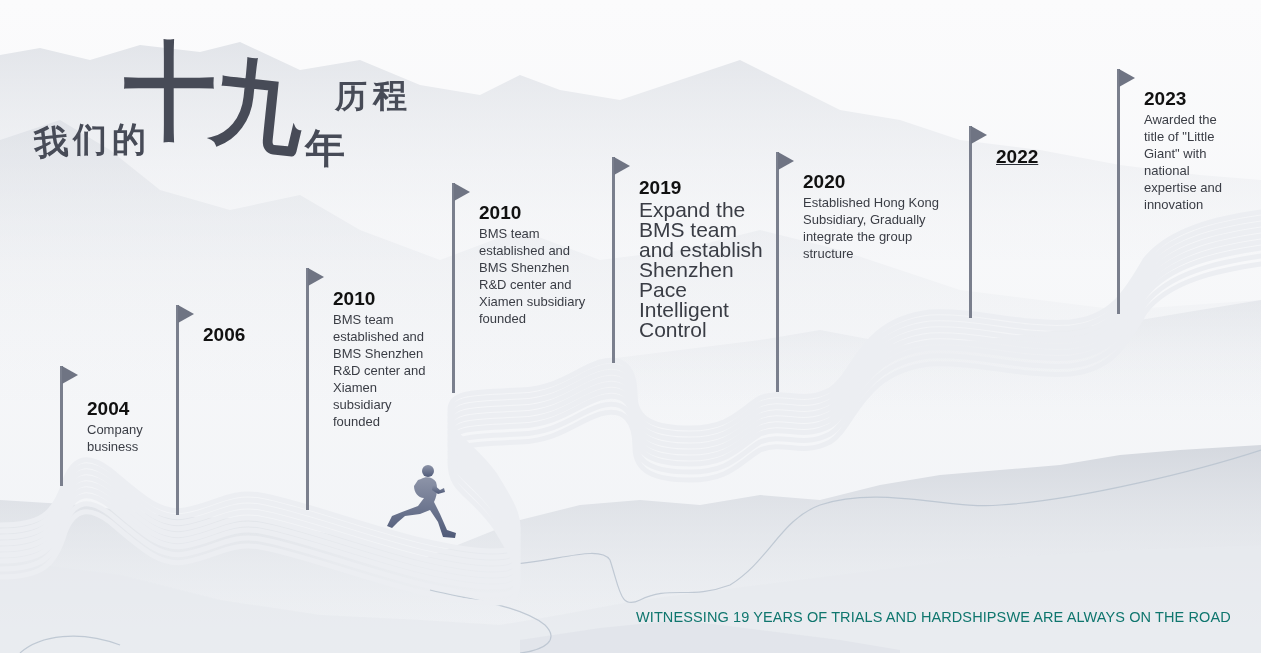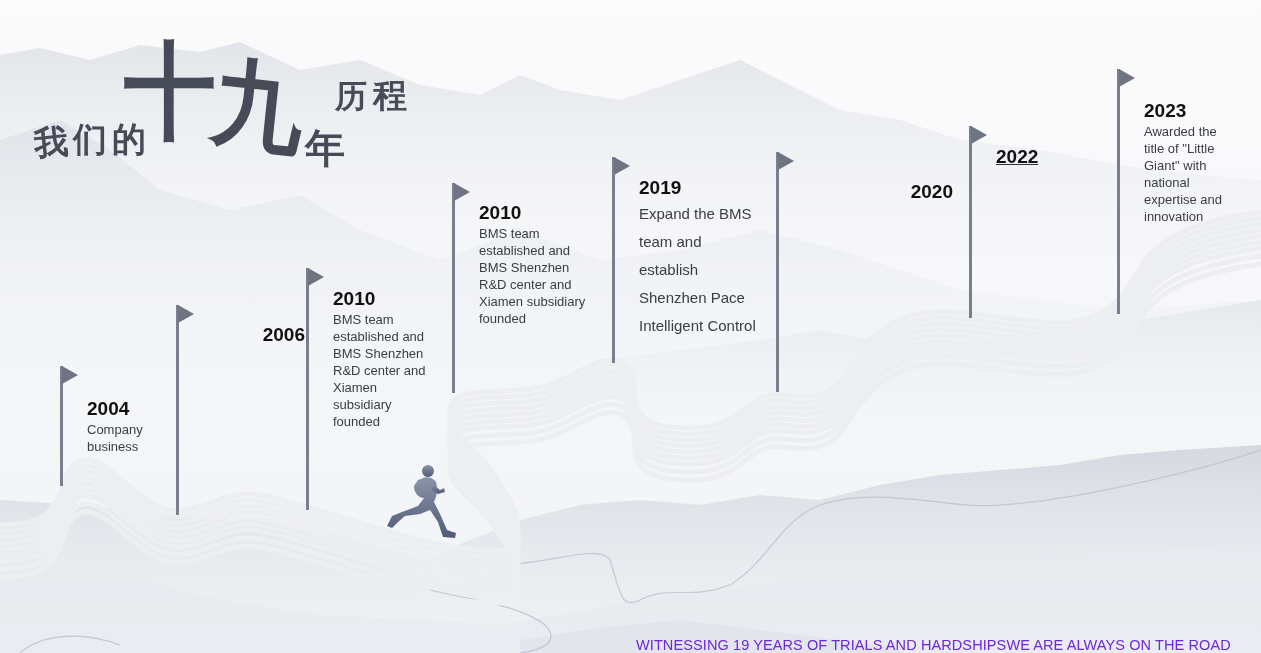--- a/index.html
+++ b/index.html
@@ -26,25 +26,25 @@
   }
   .milestone { position: absolute; color: #2b2f38; }
   .ms-year {
     font-family: "Liberation Sans", sans-serif; font-weight: bold;
     font-size: 19px; color: #111; line-height: 22px; margin-bottom: 1px;
   }
   .ms-desc {
     font-family: "Liberation Sans", sans-serif;
     font-size: 13px; line-height: 17px; color: #3a3d45;
   }
-  .ms-desc.large { font-size: 15px; line-height: 28px; }
+  .ms-desc.large { font-size: 21px; line-height: 20px; }
   .slogan {
     position: absolute; left: 636px; top: 609px;
     font-family: "Liberation Sans", sans-serif; font-size: 14.5px;
-    color: #6d28d9; letter-spacing: 0.1px; white-space: nowrap; margin-top: 28px;
+    color: #0f766e; letter-spacing: 0.1px; white-space: nowrap;
   }
 </style>
 </head>
 <body>
 
 <div class="stage">
 
   <svg class="bg" width="1261" height="653" viewBox="0 0 1261 653">
     <defs>
       <linearGradient id="sky" x1="0" y1="0" x2="0" y2="1">
@@ -124,21 +124,21 @@
     <div class="flag-tri" style="left:62px; top:366px;"></div>
     <div class="milestone" style="left:87px; top:398px; width:80px;">
       <div class="ms-year">2004</div>
       <div class="ms-desc">Company business</div>
     </div>
   </div>
 
   <div>
     <div class="flag-pole" style="left:176px; top:305px; height:210px;"></div>
     <div class="flag-tri" style="left:178px; top:305px;"></div>
-    <div class="milestone" style="left:203px; top:324px; width:102px;text-align:right;">
+    <div class="milestone" style="left:203px; top:324px; width:102px;">
       <div class="ms-year">2006</div>
     </div>
   </div>
 
   <div>
     <div class="flag-pole" style="left:306px; top:268px; height:242px;"></div>
     <div class="flag-tri" style="left:308px; top:268px;"></div>
     <div class="milestone" style="left:333px; top:288px; width:100px;">
       <div class="ms-year">2010</div>
       <div class="ms-desc">BMS team established and BMS Shenzhen R&amp;D center and Xiamen subsidiary founded</div>
@@ -159,36 +159,37 @@
     <div class="flag-tri" style="left:614px; top:157px;"></div>
     <div class="milestone" style="left:639px; top:177px; width:125px;">
       <div class="ms-year">2019</div>
       <div class="ms-desc large">Expand the BMS team and establish Shenzhen Pace Intelligent Control</div>
     </div>
   </div>
 
   <div>
     <div class="flag-pole" style="left:776px; top:152px; height:240px;"></div>
     <div class="flag-tri" style="left:778px; top:152px;"></div>
-    <div class="milestone" style="left:803px; top:181px; width:150px;text-align:right;">
+    <div class="milestone" style="left:803px; top:171px; width:150px;">
       <div class="ms-year">2020</div>
+      <div class="ms-desc">Established Hong Kong Subsidiary, Gradually integrate the group structure</div>
     </div>
   </div>
 
   <div>
     <div class="flag-pole" style="left:969px; top:126px; height:192px;"></div>
     <div class="flag-tri" style="left:971px; top:126px;"></div>
     <div class="milestone" style="left:996px; top:146px; width:100px;text-decoration:underline;">
       <div class="ms-year">2022</div>
     </div>
   </div>
 
   <div>
     <div class="flag-pole" style="left:1117px; top:69px; height:245px;"></div>
     <div class="flag-tri" style="left:1119px; top:69px;"></div>
-    <div class="milestone" style="left:1144px; top:100px; width:95px;">
+    <div class="milestone" style="left:1144px; top:88px; width:95px;">
       <div class="ms-year">2023</div>
       <div class="ms-desc">Awarded the title of "Little Giant" with national expertise and innovation</div>
     </div>
   </div>
 
   <div class="slogan">WITNESSING 19 YEARS OF TRIALS AND HARDSHIPSWE ARE ALWAYS ON THE ROAD</div>
 </div>
 
 </body></html>

